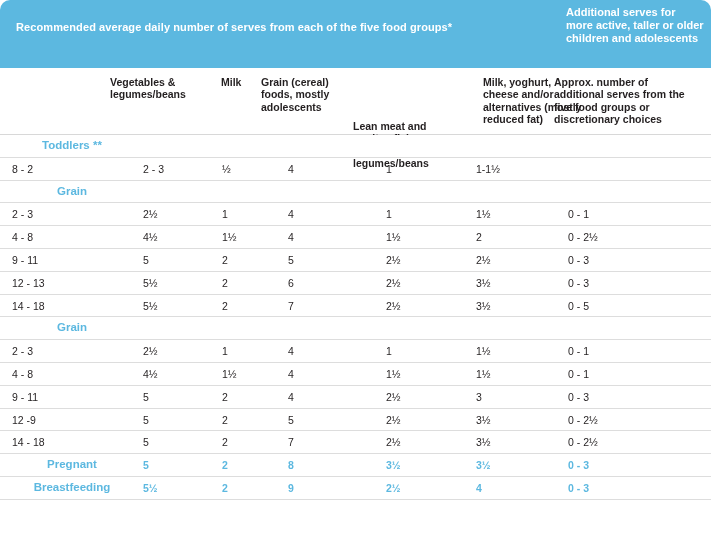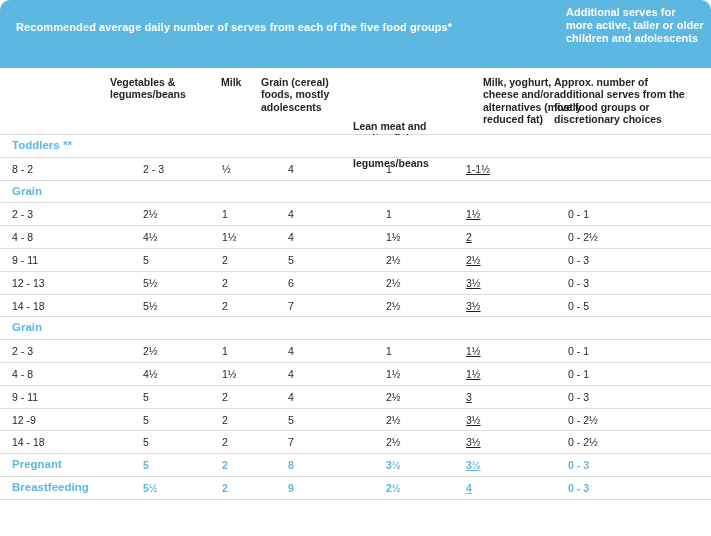--- a/index.html
+++ b/index.html
@@ -97,28 +97,29 @@
     line-height: 13px;
     color: #231f20;
     white-space: nowrap;
   }
 
   .cell.label { left: 12px; width: 120px; }
   .cell.v1    { left: 143px; }
   .cell.v2    { left: 222px; }
   .cell.v3    { left: 288px; }
   .cell.v4    { left: 386px; }
-  .cell.v5    { left: 466px; text-decoration: underline; }
+  .cell.v5    { left: 476px; }
   .cell.v6    { left: 568px; }
 
   .row.section .cell.label {
     color: #5cb8e0;
     font-weight: 700;
     font-size: 11.5px;
     top: 4px;
+    text-align: center;
   }
 
   .row.section .cell.v1,
   .row.section .cell.v2,
   .row.section .cell.v3,
   .row.section .cell.v4,
   .row.section .cell.v5,
   .row.section .cell.v6 {
     color: #5cb8e0;
     font-weight: 700;

